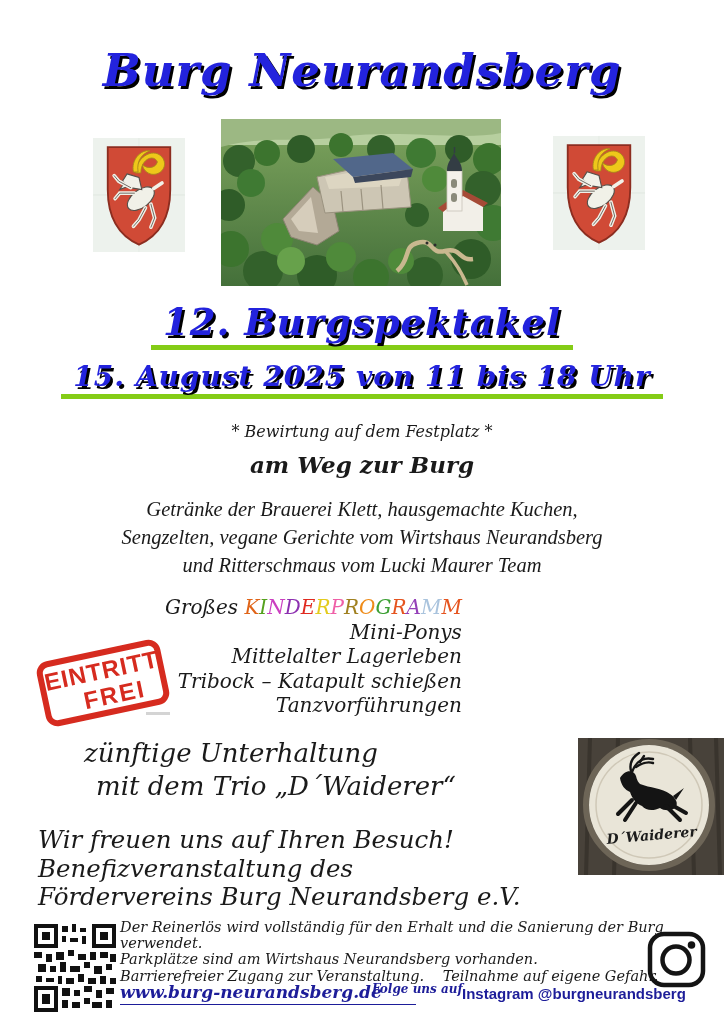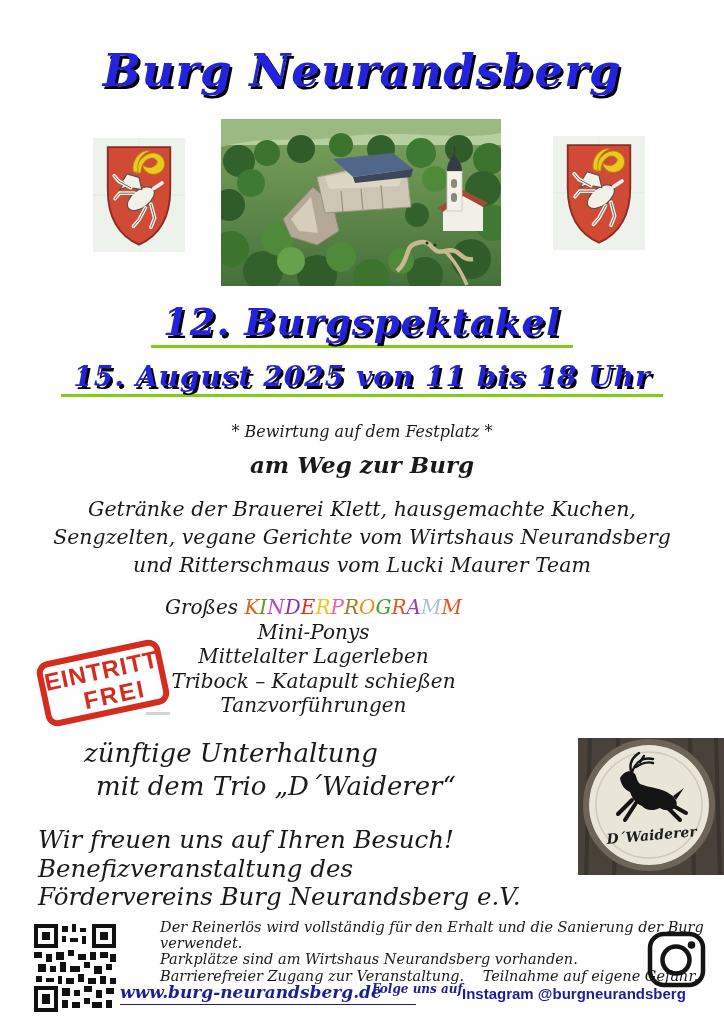--- a/index.html
+++ b/index.html
@@ -22,34 +22,34 @@
     font-family:"DejaVu Serif", serif;
     font-style:italic;font-weight:bold;
     color:var(--title-blue);
     text-shadow:2.5px 2.5px 0 #000;
     letter-spacing:1px;
   }
   .poster-title{top:44px;font-size:45px;}
   .headline{top:300px;font-size:37px;}
   .headline .u, .dateline .u{
     display:inline-block;padding:0 12px 1px 12px;
-    border-bottom:3px solid #84cc16;
+    border-bottom:5px solid #84cc16;
     text-align:center;
   }
   .dateline{top:360px;font-size:28px;}
 
   .callig{font-style:italic;font-family:"DejaVu Serif", serif;}
 
   .bewirtung{top:422px;font-size:16px;font-weight:normal;}
   .bewirtung-sub{top:451px;font-size:23px;font-weight:bold;}
 
   .foodline{font-size:20.5px;line-height:28px;}
-  .food{top:495px;}
-
-  .kids{left:165px;top:595px;font-size:20px;line-height:24.5px;text-align:center;}
+  .food{top:495px;font-family:Liberation Serif, serif;}
+
+  .kids{left:165px;top:595px;font-size:20px;line-height:24.5px;text-align:right;}
   .kids .rainbow span{font-style:italic;}
 
   .stamp{
     left:40px;top:650px;width:126px;height:66px;
     border:6px solid var(--stamp-red);border-radius:12px;
     transform:rotate(-12deg);
     color:var(--stamp-red);
     font-family:"Liberation Sans", sans-serif;
     font-weight:bold;text-align:center;
     padding-top:2px;
@@ -57,21 +57,21 @@
   }
   .stamp .l1{font-size:24px;letter-spacing:1px;line-height:26px;}
   .stamp .l2{font-size:24px;letter-spacing:2px;line-height:26px;padding-left:18px;}
   .stamp-watermark{left:146px;top:712px;width:24px;height:3px;background:#c2c2c2;opacity:.7;}
 
   .entertain{left:84px;top:737px;font-size:26px;line-height:33px;text-align:left;}
   .entertain .line2{padding-left:12px;}
 
   .closing{left:38px;top:826px;font-size:24.5px;line-height:28.5px;text-align:left;}
 
-  .fineprint{left:120px;top:919px;width:545px;font-size:14.5px;line-height:16.2px;text-align:left;margin-left:40px;}
+  .fineprint{left:120px;top:919px;width:545px;font-size:14.5px;line-height:16.2px;text-align:left;}
   .fineprint div{white-space:pre-wrap;}
 
   .website{
     left:120px;top:982px;font-size:17px;font-weight:bold;
     color:var(--link-blue);
     border-bottom:1.8px solid var(--link-blue);
     padding-right:34px;padding-bottom:2px;
   }
   .follow{left:372px;top:982px;font-size:12px;font-style:italic;font-weight:bold;color:var(--link-blue);}
   .handle{

